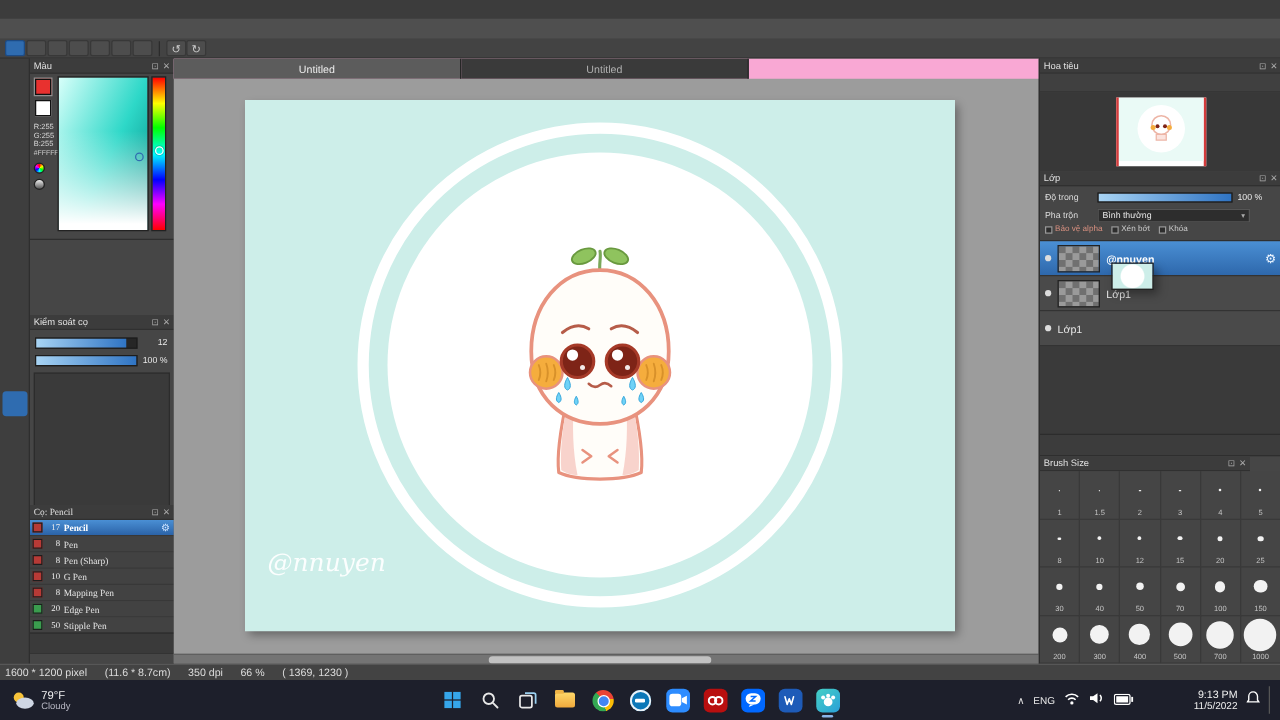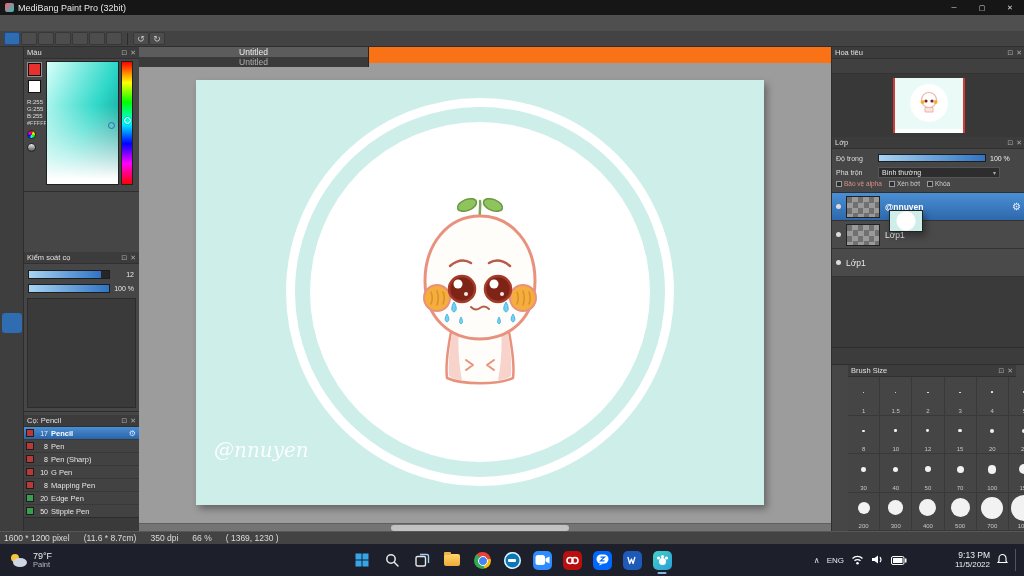--- a/index.html
+++ b/index.html
@@ -57,35 +57,35 @@
 
 #control-panel{left:0;top:205px;width:115px;height:160px;}
 .crow{position:absolute;left:4px;height:10px;display:flex;align-items:center;}
 .crow.r1{top:17px;}
 .crow.r2{top:31px;}
 .ctrack{width:82px;height:9px;background:#262626;border:1px solid #1d1d1d;position:relative;}
 .cfill{position:absolute;left:0;top:0;bottom:0;background:linear-gradient(90deg,#a8d4f4,#2f74c4);}
 .cval{font-size:7px;color:#e8e8e8;margin-left:4px;width:20px;text-align:right;}
 .cempty{position:absolute;left:3px;top:46px;right:3px;bottom:3px;background:#3a3a3a;border:1px solid #2c2c2c;}
 
-#brushlist-panel{left:0;top:368px;width:115px;height:119px;}
+#brushlist-panel{left:0;top:357px;width:115px;height:119px;font-family:Liberation Serif, serif;}
 #brush-rows{position:absolute;left:0;top:12px;width:115px;}
 .brow{height:13px;display:flex;align-items:center;padding:0 2px;background:#424242;border-bottom:1px solid #383838;}
 .brow.on{background:linear-gradient(180deg,#4a8fd4,#2b63a8);}
 .bchip{width:8px;height:8px;border:1px solid #1d1d1d;margin-right:2px;flex:none;background:#b73a36;}
 .bnum{width:12px;font-size:7px;color:#eee;text-align:right;margin-right:3px;flex:none;}
 .bname{font-size:7.5px;color:#e4e4e4;white-space:nowrap;overflow:hidden;flex:1;}
 .brow.on .bname{font-weight:bold;color:#fff;}
 .bgear{font-size:8px;color:#cfe4ff;flex:none;margin-right:1px;}
 .bfoot{position:absolute;left: 0;bottom:0;width:115px;height:16px;background:#3a3a3a;border-top:1px solid #2c2c2c;display:flex;align-items:center;padding-left:4px;gap:5px;}
 .fico{font-size:8.5px;color:#c8c8c8;}
 
 
 .canvasarea{position:absolute;left:139px;top:47px;width:692px;height:484px;background:#9c9c9c;}
-.tabbar{position:absolute;left:0;top:0;width:692px;height:16px;background:#f97316;display:flex;flex-direction:column;}
+.tabbar{position:absolute;left:0;top:0;width:692px;height:16px;background:#f9a8d4;display:flex;}
 .ctab{width:230px;height:16px;display:flex;align-items:center;justify-content:center;font-size:8.5px;color:#b0b0b0;background:#3a3a3a;border-right:1px solid #262626;}
 .ctab.on{background:#5c5c5c;color:#eee;}
 .viewport{position:absolute;left:0;top:16px;width:692px;height:468px;overflow:hidden;}
 .art{position:absolute;left:57px;top:17px;width:568px;height:425px;background:#cdeee9;box-shadow:3px 4px 7px rgba(0,0,0,.35);}
 .ring{position:absolute;left:90px;top:18px;width:388px;height:388px;border:9px solid #fff;border-radius:50%;}
 .disc{position:absolute;left:114px;top:42px;width:340px;height:340px;background:#fff;border-radius:50%;}
 .chara{position:absolute;left:214px;top:112px;width:140px;height:200px;}
 .wm1{position:absolute;left:18px;top:358px;font-family:"DejaVu Serif",serif;font-style:italic;font-size:20px;color:rgba(255,255,255,.92);}
 .wm2{position:absolute;left:18px;top:384px;font-family:"DejaVu Serif",serif;font-style:italic;font-size:22px;color:rgba(255,255,255,.92);}
 .hscroll{position:absolute;left:0;bottom:0;width:692px;height:8px;background:#747474;border-top:1px solid #5f5f5f;}
@@ -119,21 +119,21 @@
 .vdot{width:5px;height:5px;border-radius:50%;background:#ddd;flex:none;}
 .lthumb{width:34px;height:22px;border:1px solid #222;flex:none;background:#fff;}
 .lthumb.checker{background:conic-gradient(#9a9a9a 25%,#707070 0 50%,#9a9a9a 0 75%,#707070 0);background-size:11px 11px;}
 .lthumb.art{background:radial-gradient(circle at 50% 50%,#fff 0 9px,#cdeee9 10px);}
 .lname{font-size:8.5px;color:#e8e8e8;flex:1;}
 .lyrow.on .lname{color:#fff;font-weight:bold;}
 .lgear{font-size:10px;color:#eaf4ff;}
 .lfoot{position:absolute;left:0;bottom:0;width:193px;height:17px;background:#3c3c3c;border-top:1px solid #2c2c2c;display:flex;align-items:center;gap:7px;padding-left:6px;}
 .lfoot .fico{font-size:9px;}
 
-#size-panel{left:0;top:318px;width:168px;height:166px;margin-left:16px;}
+#size-panel{left:0;top:318px;width:168px;height:166px;}
 #size-grid{position:absolute;left:0;top:12px;width:193px;height:154px;display:grid;grid-template-columns:repeat(6,1fr);grid-template-rows:repeat(4,1fr);background:#454545;}
 .szcell{border-right:1px solid #393939;border-bottom:1px solid #393939;display:flex;flex-direction:column;align-items:center;overflow:hidden;}
 .dotwrap{flex:1;display:flex;align-items:center;justify-content:center;}
 .szdot{background:#f2f2f2;border-radius:50%;width:2px;height:2px;}
 .szlabel{font-size:6px;color:#c6c6c6;padding-bottom:1px;}
 
 
 .statusbar{position:absolute;left:0;top:531px;width:1024px;height:13px;background:#434343;border-top:1px solid #575757;display:flex;align-items:center;gap:14px;padding-left:4px;font-size:8.5px;color:#dcdcdc;}
 
 
@@ -163,29 +163,20 @@
 .clock{display:flex;flex-direction:column;align-items:flex-end;line-height:1.2;margin-left:41px;}
 .ctime{font-size:8.5px;color:#f0f0f0;}
 .cdate{font-size:8px;color:#f0f0f0;}
 .showdesk{width:3px;height:22px;border-left:1px solid #555;}
 </style>
 </head>
 <body>
 
 <div id="app">
 
-  <div class="titlebar">
-    <div class="appicon"></div>
-    <span class="apptitle">MediBang Paint Pro (32bit)</span>
-    <div class="winbtns">
-      <div class="wbtn">─</div>
-      <div class="wbtn">▢</div>
-      <div class="wbtn">✕</div>
-    </div>
-  </div>
 
   <div class="menubar" id="menu-items">
       <span class="mitem"></span>
       <span class="mitem"></span>
       <span class="mitem"></span>
       <span class="mitem"></span>
       <span class="mitem"></span>
       <span class="mitem"></span>
       <span class="mitem"></span>
       <span class="mitem"></span>
@@ -659,21 +650,21 @@
   </div>
 
   <div class="taskbar">
     <div class="weather">
       <svg width="20" height="16" viewBox="0 0 20 16">
         <circle cx="7" cy="6" r="4" fill="#f8c33a"></circle>
         <ellipse cx="12" cy="10.5" rx="7" ry="4.5" fill="#cfd6e4"></ellipse>
       </svg>
       <div class="wtxt">
         <span class="wtemp">79°F</span>
-        <span class="wcond">Paint</span>
+        <span class="wcond">Cloudy</span>
       </div>
     </div>
     <div class="centericons">
       <div class="tic">
         <svg width="14" height="14" viewBox="0 0 14 14">
             <rect x="0.5" y="0.5" width="6" height="6" fill="#36a6ea"></rect>
             <rect x="7.5" y="0.5" width="6" height="6" fill="#36a6ea"></rect>
             <rect x="0.5" y="7.5" width="6" height="6" fill="#36a6ea"></rect>
             <rect x="7.5" y="7.5" width="6" height="6" fill="#36a6ea"></rect>
           </svg>

